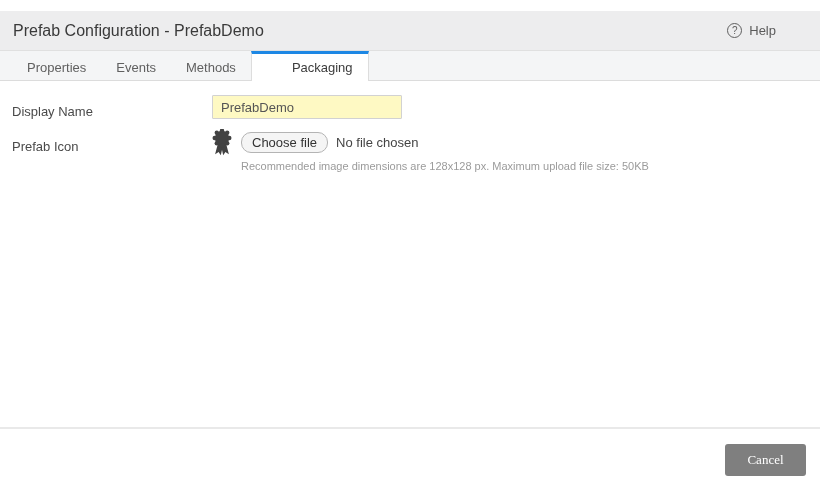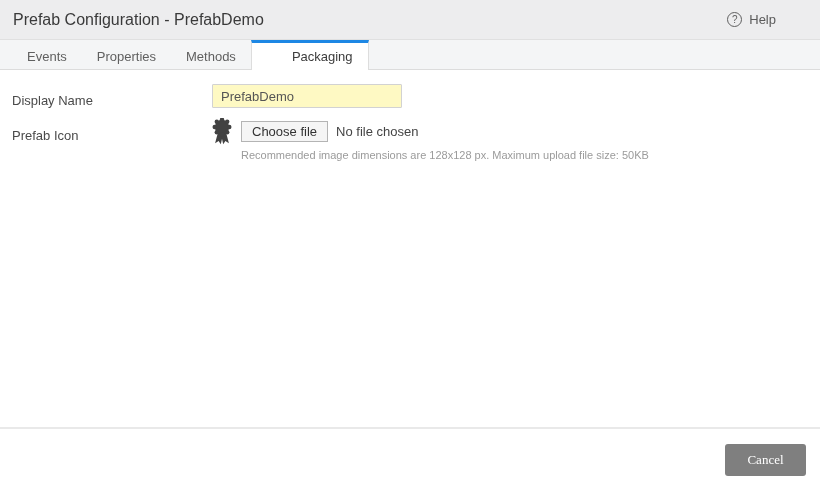--- a/index.html
+++ b/index.html
@@ -13,20 +13,21 @@
   }
 
   
   .header {
     height: 40px;
     background: var(--header-bg, #ededee);
     border-bottom: 1px solid #e0e0e0;
     display: flex;
     align-items: center;
     padding: 0 44px 0 13px;
+    margin-top: 11px;
   }
   .title { font-size: 16px; color: #3a3a3a; font-weight: 400; }
   .help {
     margin-left: auto;
     display: flex;
     align-items: center;
     gap: 7px;
     cursor: pointer;
     color: #5a5a5a;
     font-size: 13px;
@@ -98,21 +99,21 @@
 
   .file-line { display: flex; align-items: center; }
   .medal-icon-wrap { width: 20px; height: 27px; flex: none; }
   .filebox { display: flex; align-items: center; margin-left: 9px; }
   .choose-file-btn {
     font-family: "Liberation Sans", "DejaVu Sans", sans-serif;
     font-size: 13px;
     color: #333333;
     background: #f5f5f5;
     border: 1px solid #b4b4b4;
-    border-radius: 0;
+    border-radius: 10px;
     padding: 2px 10px;
     height: 21px;
     cursor: pointer;
   }
   .file-status { font-size: 13px; color: #444444; margin-left: 8px; text-align: right; }
   .hint {
     margin: 4px 0 0 29px;
     font-size: 11px;
     color: #9b9b9b;
   }
@@ -150,22 +151,22 @@
 
 <div class="header">
   <div class="title">Prefab Configuration - PrefabDemo</div>
   <div class="help">
     <span class="help-circle">?</span>
     <span>Help</span>
   </div>
 </div>
 
 <div class="tabbar">
+  <div class="tab">Properties</div>
   <div class="tab">Events</div>
-  <div class="tab">Properties</div>
   <div class="tab">Methods</div>
   <div class="tab active">Packaging</div>
 </div>
 
 <div class="content">
 
   <div class="row row-display-name">
     <div class="form-label">Display Name</div>
     <input class="text-input" type="text" value="PrefabDemo" style="">
   </div>

